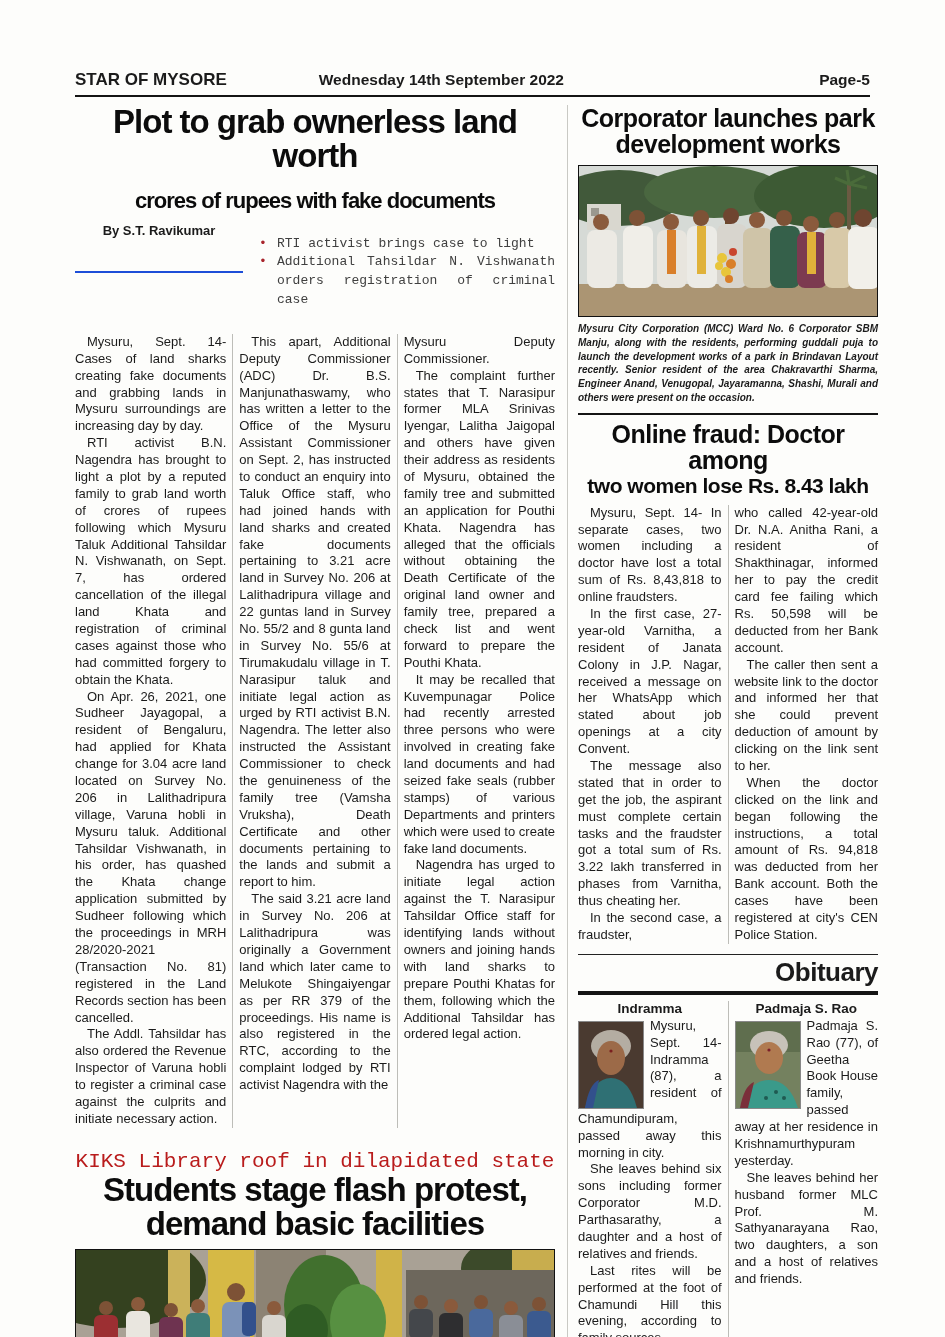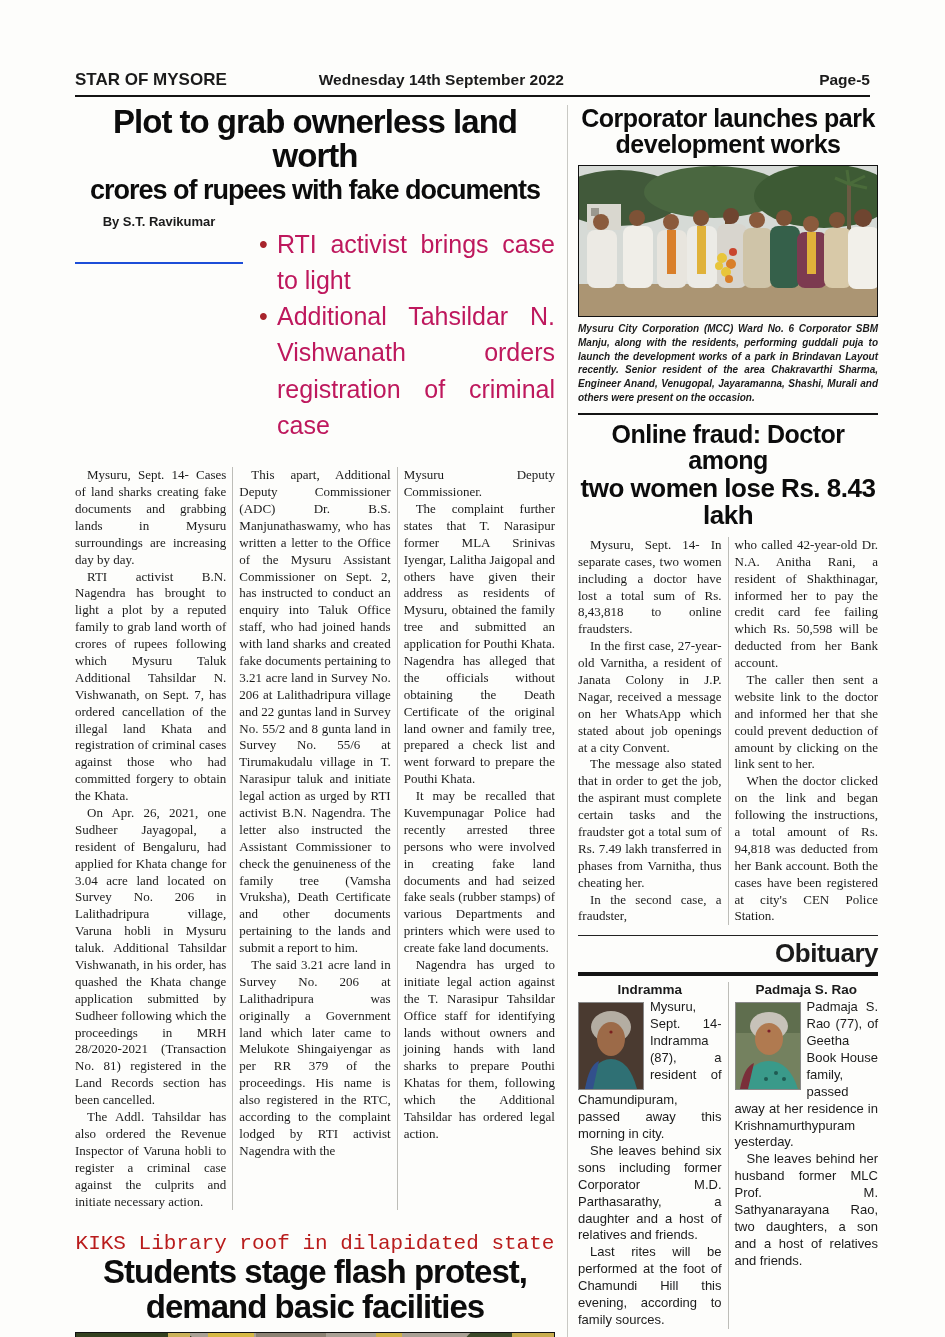--- a/index.html
+++ b/index.html
@@ -10,41 +10,41 @@
   .mh-title{font-weight:bold;font-size:17px;letter-spacing:0;text-align:right;}
   .mh-date{font-weight:bold;font-size:15.5px;margin-left:92px;margin-right:auto;}
   .mh-page{font-weight:bold;font-size:15.5px;}
   
   .main{display:flex;margin-top:8px;}
   .left{width:482px;}
   .right{width:300px;margin-left:12px;border-left:1px solid #c9c9c4;padding-left:10px;}
   
   .hl{font-weight:bold;text-align:center;color:#0c0c0c;line-height:1.04;letter-spacing:-1px;}
   .land-h1{font-size:33px;}
-  .land-h2{font-size:27px;margin-top:2px;}
+  .land-h2{font-size:22px;margin-top:16px;}
   .meta-row{display:flex;margin-top:6px;}
   .byline{width:168px;text-align:center;font-weight:bold;font-size:13px;border-bottom:2px solid #1d4ed8;padding:4px 0 30px 0;height:18px;}
   .bullets{flex:1;padding-left:14px;}
-  .bullets li{list-style:none;font-family:Liberation Sans, sans-serif;color:#be185d;font-size:25px;line-height:1.45;text-align:justify;padding-left:20px;position:relative;}
+  .bullets li{list-style:none;font-family:Liberation Mono, monospace;color:#404040;font-size:13px;line-height:1.45;text-align:justify;padding-left:20px;position:relative;}
   .bullets li::before{content:"•";position:absolute;left:2px;color:#a8242c;}
   
   .cols{display:flex;margin-top:8px;}
-  .col{flex:1;padding:0 6px;border-left:1px solid #bdbdb8;font-family:Liberation Serif, serif;}
+  .col{flex:1;padding:0 6px;border-left:1px solid #bdbdb8;}
   .col:first-child{border-left:none;padding-left:0;}
   .col:last-child{padding-right:0;}
   .bp{margin:0;font-size:13px;line-height:1.3;text-align:justify;text-indent:12px;}
   .bp.noindent{text-indent:0;}
   
   .kicker{font-family:Liberation Mono, monospace;font-size:21px;text-align:center;margin-top:22px;color:#b91c1c;}
   .prot-h{font-size:33px;}
   .photo-frame{border:1px solid #111;margin-top:8px;line-height:0;}
   .caption{font-size:10px;font-weight:bold;font-style:italic;line-height:1.38;text-align:justify;margin-top:5px;}
   .rule{border:none;border-top:2px solid #141414;margin:8px 0 6px 0;}
   .fraud-h1{font-size:25px;letter-spacing:-0.5px;}
-  .fraud-h2{font-size:26px;letter-spacing:-0.5px;margin-top:2px;}
+  .fraud-h2{font-size:21px;letter-spacing:-0.5px;margin-top:2px;}
   
   .obit-wrap{margin-top:10px;border-top:1px solid #222;}
   .obit-title{font-size:26px;font-weight:bold;text-align:right;letter-spacing:-0.5px;padding:2px 0 3px 0;border-bottom:4px solid #141414;}
   .obit-cols{display:flex;margin-top:6px;}
   .obit-col{flex:1;padding:0 6px;border-left:1px solid #bdbdb8;}
   .obit-col:first-child{border-left:none;padding-left:0;}
   .obit-col:last-child{padding-right:0;}
   .obit-name{font-weight:bold;font-size:13.5px;text-align:center;margin-bottom:2px;}
   .obit-photo{float:left;width:64px;height:86px;margin:3px 6px 2px 0;border:1px solid #888;}
 </style>
@@ -249,21 +249,21 @@
 
       <hr class="rule">
 
       <div>
         <div class="hl fraud-h1">Online fraud: Doctor among</div>
         <div class="hl fraud-h2">two women lose Rs. 8.43 lakh</div>
         <div class="cols">
           <div class="col">
             <p class="bp">Mysuru, Sept. 14- In separate cases, two women including a doctor have lost a total sum of Rs. 8,43,818 to online fraudsters.</p>
             <p class="bp">In the first case, 27-year-old Varnitha, a resident of Janata Colony in J.P. Nagar, received a message on her WhatsApp which stated about job openings at a city Convent.</p>
-            <p class="bp">The message also stated that in order to get the job, the aspirant must complete certain tasks and the fraudster got a total sum of Rs. 7.49 lakh transferred in phases from Varnitha, thus cheating her.</p>
+            <p class="bp">The message also stated that in order to get the job, the aspirant must complete certain tasks and the fraudster got a total sum of Rs. 3.22 lakh transferred in phases from Varnitha, thus cheating her.</p>
             <p class="bp">In the second case, a fraudster,</p>
           </div>
           <div class="col">
             <p class="bp noindent">who called 42-year-old Dr. N.A. Anitha Rani, a resident of Shakthinagar, informed her to pay the credit card fee failing which Rs. 50,598 will be deducted from her Bank account.</p>
             <p class="bp">The caller then sent a website link to the doctor and informed her that she could prevent deduction of amount by clicking on the link sent to her.</p>
             <p class="bp">When the doctor clicked on the link and began following the instructions, a total amount of Rs. 94,818 was deducted from her Bank account. Both the cases have been registered at city's CEN Police Station.</p>
           </div>
         </div>
       </div>
 

